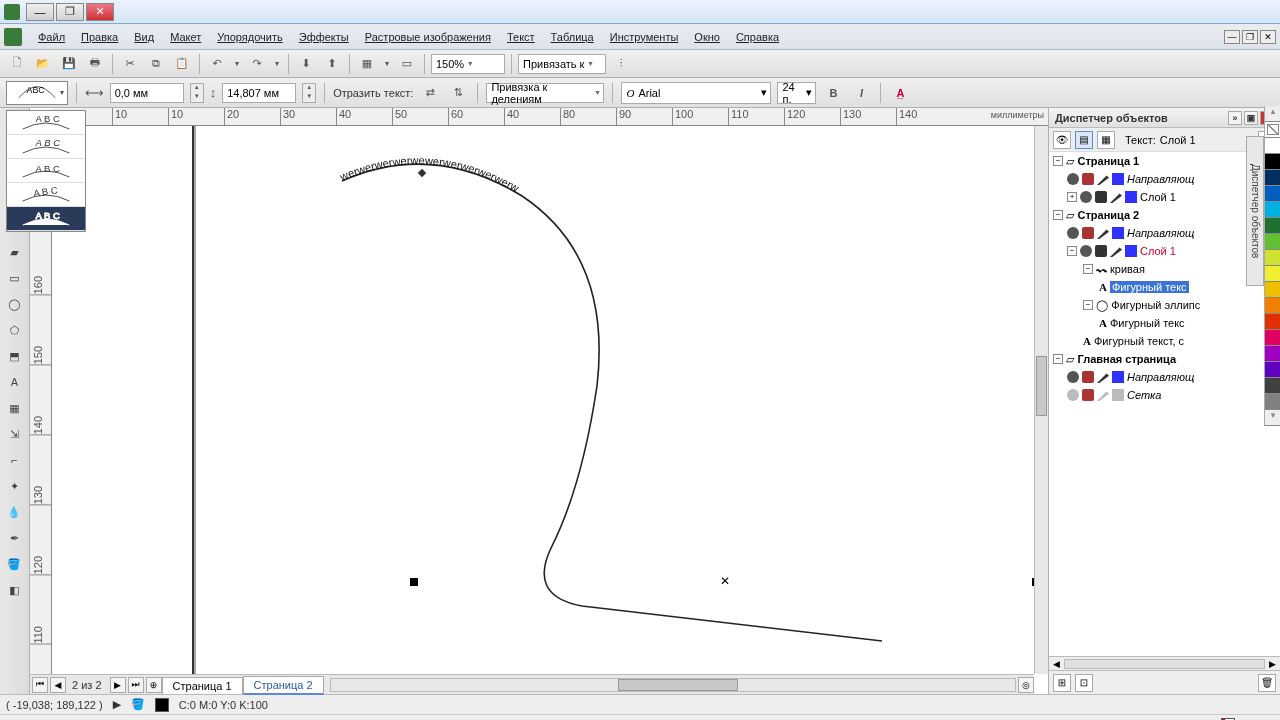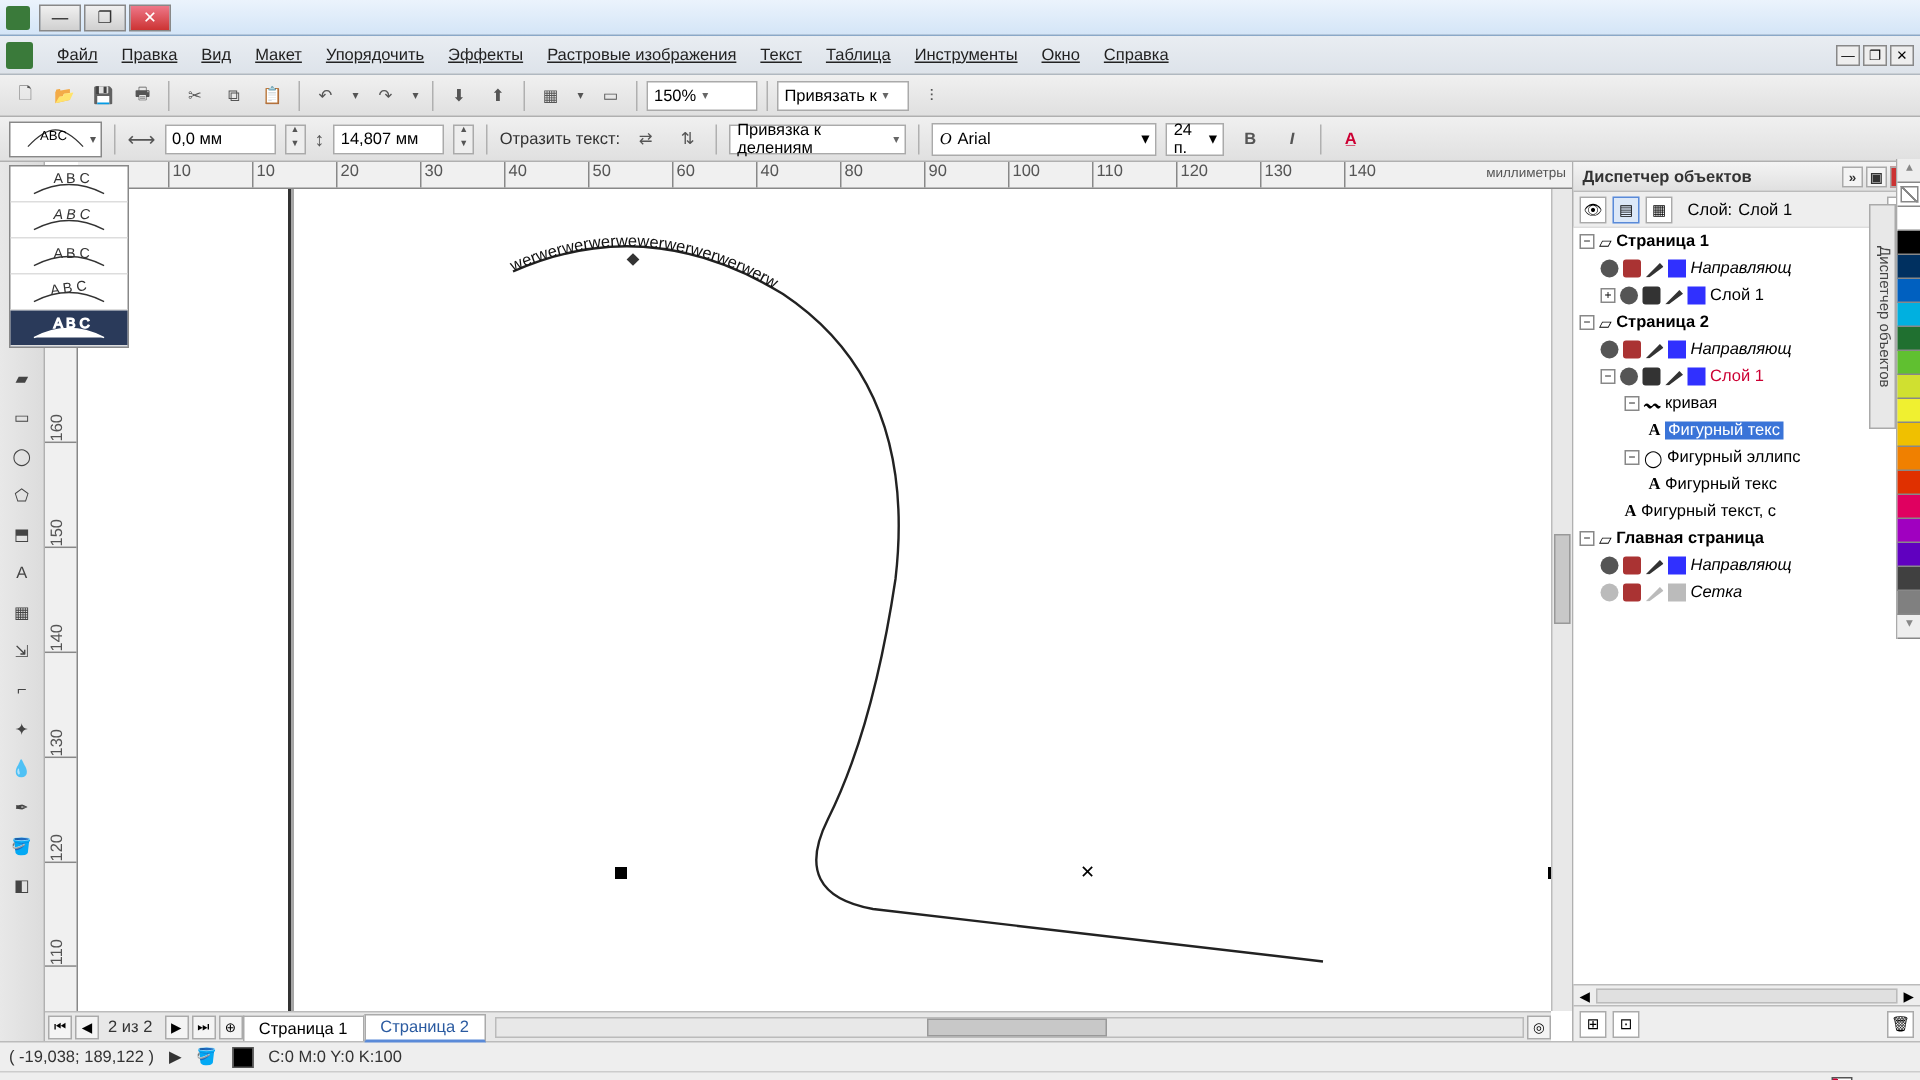--- a/index.html
+++ b/index.html
@@ -366,21 +366,21 @@
       <div class="dock-btns">
         <span>»</span>
         <span>▣</span>
         <span style="background:#c33;color:#fff">✕</span>
       </div>
     </div>
     <div class="dock-row">
       <div class="dock-icon">👁</div>
       <div class="dock-icon" style="border-color:#5a8ad8;background:#dce8f8">▤</div>
       <div class="dock-icon">▦</div>
-      <span style="margin-left:6px">Слой:</span>
+      <span style="margin-left:6px">Текст:</span>
       <span>Слой 1</span>
       <div class="dock-icon" style="margin-left:auto">▶</div>
     </div>
     <div class="tree">
       <div class="tree-item">
           <span class="exp">−</span>
           <span>▱</span>
           <b>Страница 1</b>
         </div>
       <div class="tree-item i1">

